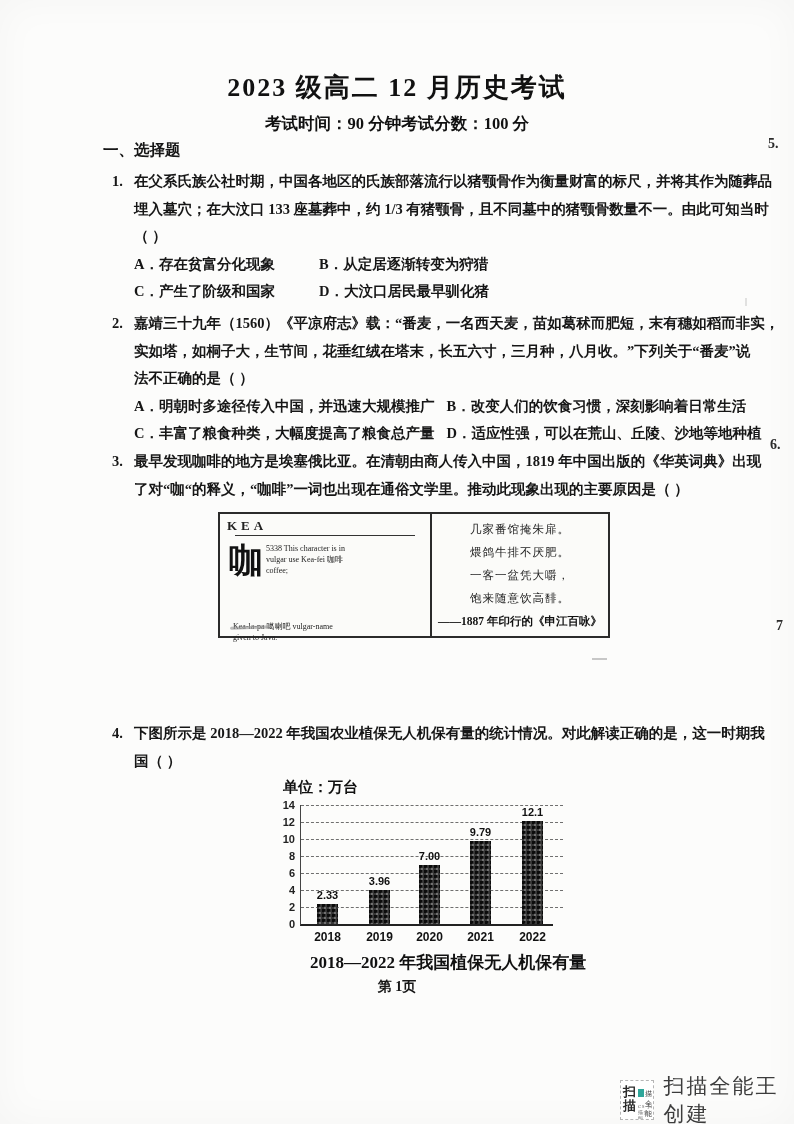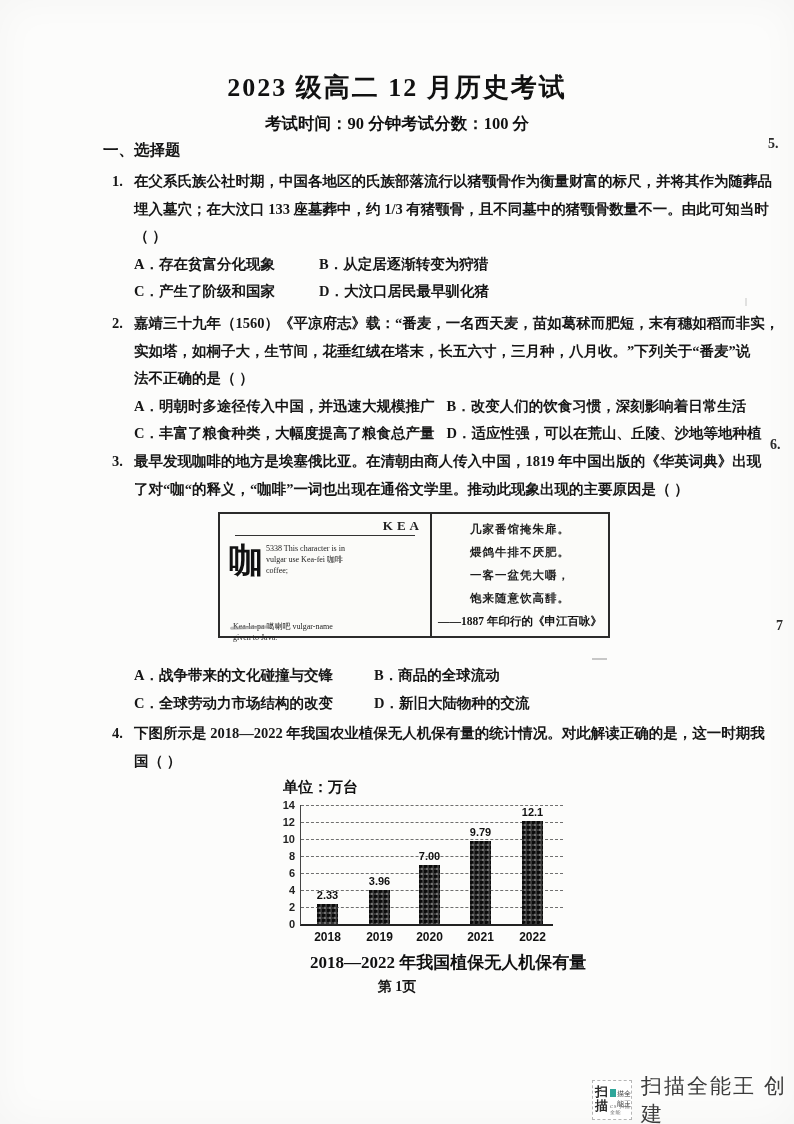--- a/index.html
+++ b/index.html
@@ -33,31 +33,31 @@
   .q3o .opt:first-child{width:240px;}
   .q2o{gap:12px;}
 
   
   .figure{
     position:absolute;left:218px;top:512px;width:392px;height:126px;
     border:2px solid #2b2b2b;display:flex;background:#fbfbf9;box-sizing:border-box;
   }
   .fig-left{width:212px;border-right:2px solid #2b2b2b;position:relative;
     padding:4px 7px 2px;box-sizing:border-box;}
-  .fig-kea{text-align:right;font-size:13px;font-weight:bold;letter-spacing:4px;color:#222;}
+  .fig-kea{text-align:left;font-size:13px;font-weight:bold;letter-spacing:4px;color:#222;}
   .fig-rule{border-bottom:1.5px solid #333;margin:1px 8px 3px;}
   .fig-entry{display:flex;align-items:flex-start;}
   .fig-bigchar{font-size:34px;font-weight:bold;line-height:40px;padding:2px 3px 0 2px;color:#111;}
   .fig-small{font-size:8px;line-height:11px;color:#222;padding-top:4px;white-space:nowrap;}
   .fig-bottom{font-size:8px;line-height:11px;color:#222;padding-left:6px;white-space:nowrap;margin-top:40px;}
   .fig-scribble{position:absolute;left:10px;bottom:7px;width:42px;height:3px;
     background:#9a9a9a;border-radius:2px;opacity:.65;transform:rotate(-2deg);}
   .fig-right{flex:1;display:flex;flex-direction:column;justify-content:center;
     align-items:center;gap:1px;text-align:center;}
-  .poem-line{font-size:11.5px;line-height:22px;color:#1d1d1d;font-weight:700;letter-spacing:1px;}
+  .poem-line{font-size:11.5px;line-height:22px;color:#1d1d1d;font-weight:400;letter-spacing:1px;}
   .poem-src{font-size:11.5px;line-height:22px;color:#111;font-weight:bold;white-space:nowrap;}
 
   
   .chart{position:absolute;left:278px;top:778px;width:300px;
     font-family:"Liberation Sans","DejaVu Sans",sans-serif;}
   .unit{font-size:15px;font-weight:bold;margin-left:5px;color:#111;
     font-family:"Liberation Serif","DejaVu Serif",serif;}
   .plot{position:relative;margin:8px 0 0 22px;width:252px;height:119px;
     border-left:1.5px solid #444;border-bottom:2px solid #222;}
   .gl{position:absolute;left:0;right:-10px;border-top:1.5px dashed #6f6f6f;height:0;}
@@ -78,21 +78,21 @@
 
   
   .margin-note{position:absolute;font-size:14px;font-weight:bold;color:#2c2c2c;}
   .mn5{left:768px;top:136px;}
   .mn6{left:770px;top:437px;}
   .mn7{left:776px;top:618px;}
 
   
   .watermark{position:absolute;left:592px;top:1072px;display:flex;align-items:center;gap:9px;}
   .wm-logo{width:44px;height:40px;border:1px dashed #b5b5b5;position:relative;
-    box-sizing:border-box;background:#fff;overflow:hidden;}
+    box-sizing:border-box;background:#fff;overflow:hidden;margin-left:28px;}
   .wm-seal{position:absolute;left:2px;top:4px;font-size:13px;line-height:14px;
     font-weight:bold;color:#2a2a2a;width:13px;}
   .wm-sq{position:absolute;left:17px;top:8px;width:6px;height:8px;background:#2fa69a;}
   .wm-tiny1{position:absolute;left:24px;top:8px;font-size:7px;color:#333;font-weight:normal;}
   .wm-tiny2{position:absolute;left:17px;top:22px;font-size:5px;color:#666;letter-spacing:.5px;}
   .wm-text{font-size:21px;color:#3c3c3c;letter-spacing:2px;
     font-family:"Liberation Sans","DejaVu Sans",sans-serif;}
 
   .noise{position:absolute;background:#b0b0b0;opacity:.7;}
   .n1{left:592px;top:658px;width:15px;height:2px;}
@@ -166,30 +166,20 @@
     </div>
     <div class="fig-right">
       <div class="poem-line">几家番馆掩朱扉。</div>
       <div class="poem-line">煨鸽牛排不厌肥。</div>
       <div class="poem-line">一客一盆凭大嚼，</div>
       <div class="poem-line">饱来随意饮高馡。</div>
       <div class="poem-src">——1887 年印行的《申江百咏》</div>
     </div>
   </div>
 
-  <div class="q" style="top:662px">
-    <div class="qline opts q3o">
-      <span class="opt">A．战争带来的文化碰撞与交锋</span>
-      <span class="opt">B．商品的全球流动</span>
-    </div>
-    <div class="qline opts q3o">
-      <span class="opt">C．全球劳动力市场结构的改变</span>
-      <span class="opt">D．新旧大陆物种的交流</span>
-    </div>
-  </div>
 
   <div class="q" style="top:720px">
     <div class="qline first"><span class="qnum">4.</span><span>下图所示是 2018—2022 年我国农业植保无人机保有量的统计情况。对此解读正确的是，这一时期我</span></div>
     <div class="qline">国（      ）</div>
   </div>
 
   <div class="chart">
     <div class="unit">单位：万台</div>
     <div class="plot">
       <div class="gl" style="top:0"></div>

